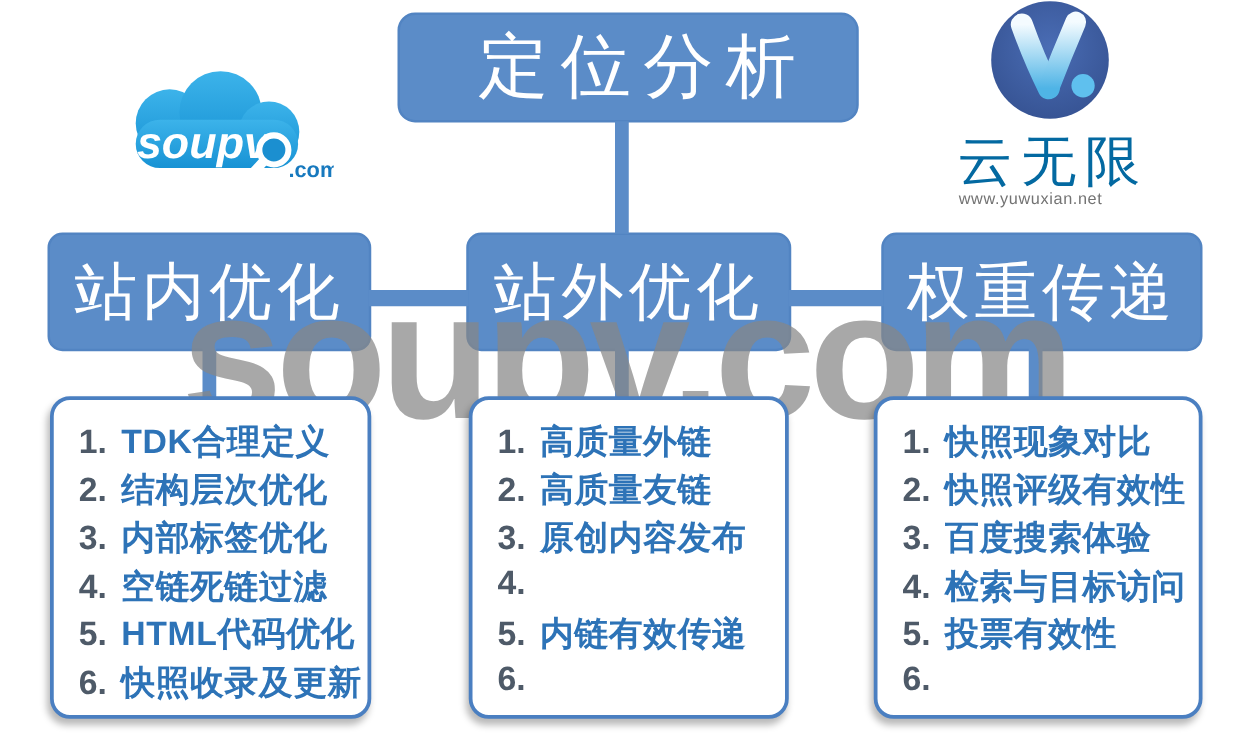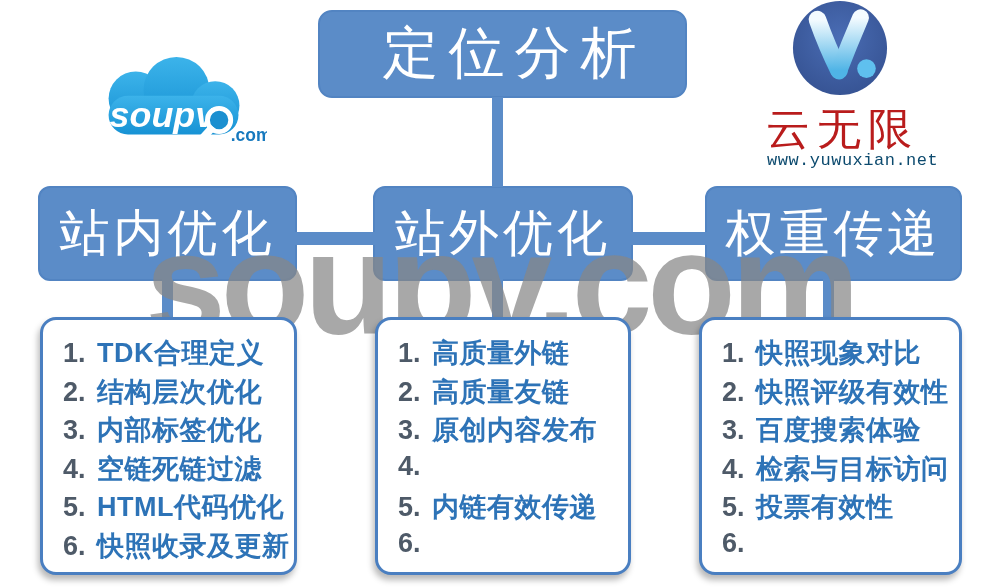--- a/index.html
+++ b/index.html
@@ -51,25 +51,25 @@
     font-size:27px;font-weight:bold;color:var(--num-color,#4e5a68);
     width:34px;flex:0 0 34px;
   }
   .item .txt{font-size:27px;font-weight:bold;color:var(--item-color,#2d73b7);letter-spacing:0.5px;}
   
   .brand-left{position:absolute;left:82px;top:55px;width:185px;height:95px;z-index:2;}
   
   .brand-right-logo{position:absolute;left:790px;top:0px;width:100px;height:98px;z-index:2;}
   .brand-right-name{
     position:absolute;left:766px;top:100px;width:220px;z-index:2;
-    font-size:44px;font-weight:500;color:#b91c1c;letter-spacing:7px;white-space:nowrap;
+    font-size:44px;font-weight:500;color:#0369a1;letter-spacing:7px;white-space:nowrap;
   }
   .brand-right-site{
     position:absolute;left:767px;top:151px;width:220px;z-index:2;
-    font-size:17px;color:#0c4a6e;letter-spacing:0.5px;white-space:nowrap;font-family:Liberation Mono, monospace;
+    font-size:13px;color:#737373;letter-spacing:0.5px;white-space:nowrap;
   }
 </style>
 </head>
 <body>
 
 <div class="stage">
 
   <svg class="brand-left" viewBox="0 0 190 98">
     <defs>
       <linearGradient id="cg" x1="0" y1="0" x2="0" y2="1">

